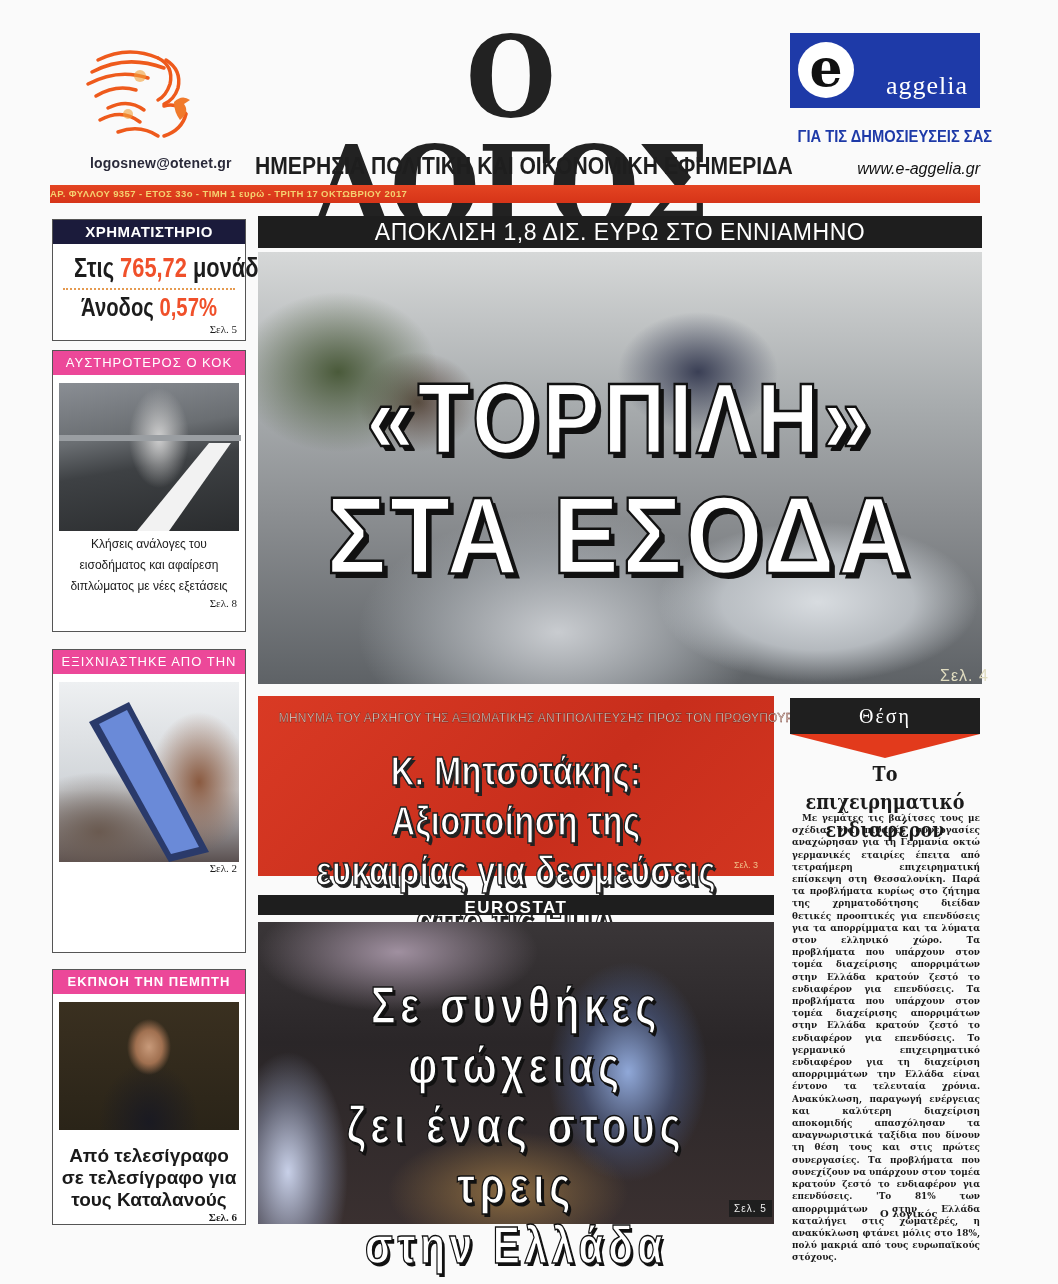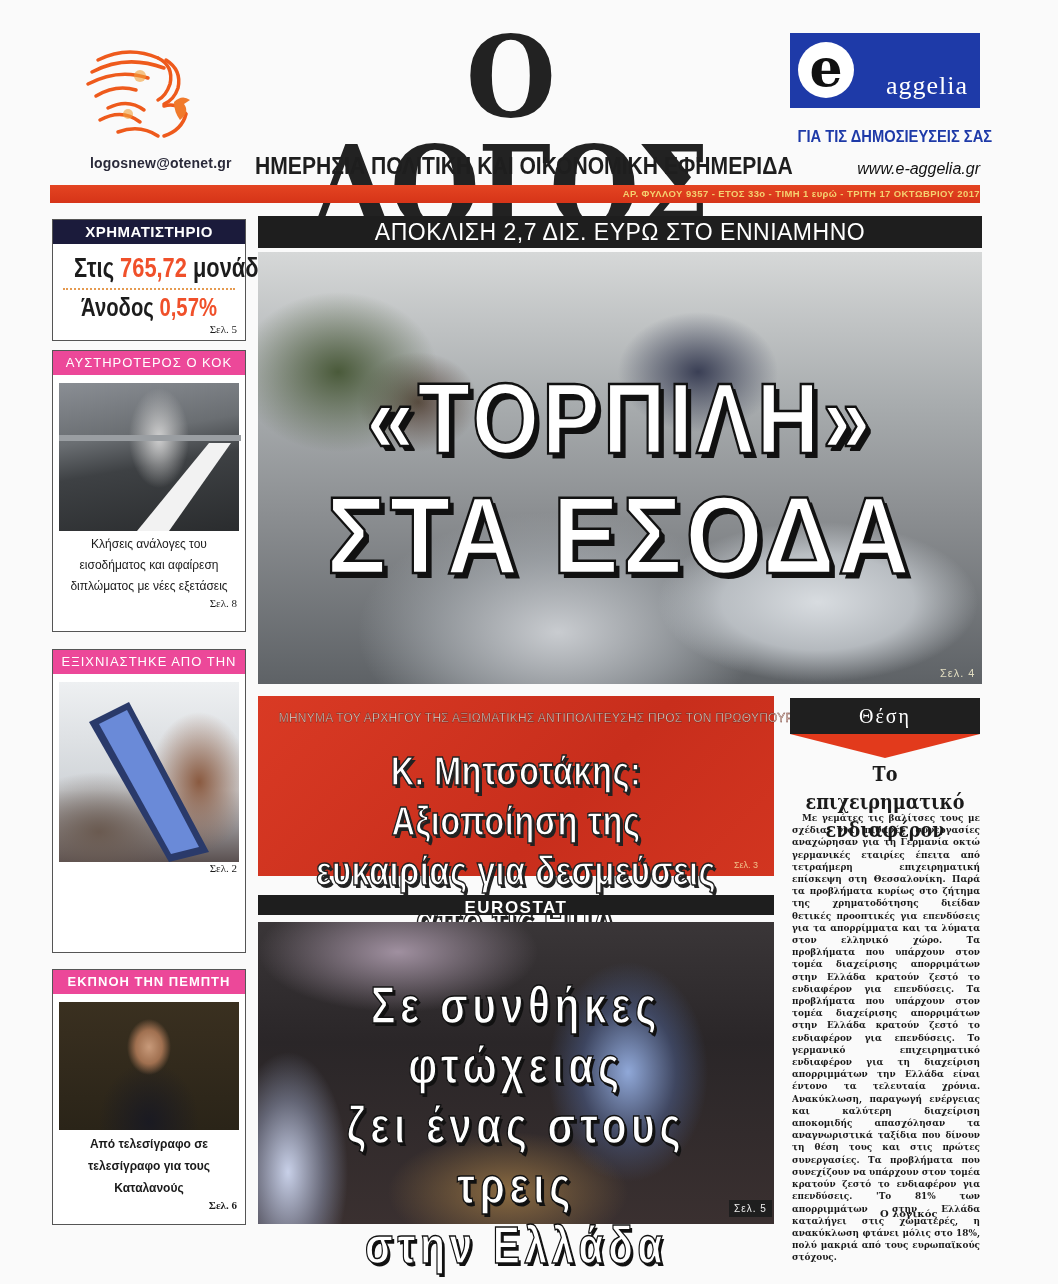--- a/index.html
+++ b/index.html
@@ -12,21 +12,21 @@
   .logo-email { left: 90px; top: 155px; width: 160px; font-size: 14px; font-weight: bold; color: #2a2a3a; letter-spacing: 0.2px; }
   .title { left: 255px; top: 22px; width: 510px; height: 110px; font-family: "DejaVu Serif", serif; font-weight: bold; font-size: 112px; line-height: 110px; text-align: center; color: #222; letter-spacing: -2px; transform: scaleX(0.92); transform-origin: center; }
   .subtitle { left: 255px; top: 152px; width: 520px; font-family: "Liberation Sans", sans-serif; font-size: 24px; font-weight: bold; color: #1e1e1e; text-align: center; transform: scaleX(0.88); transform-origin: left; white-space: nowrap; }
   .eaggelia-box { left: 790px; top: 33px; width: 190px; height: 75px; background: #1e3aa8; }
   .e-circle { left: 8px; top: 9px; width: 56px; height: 56px; border-radius: 50%; background: #fff; }
   .e-circle span { position: absolute; left: 0; top: 0; width: 56px; height: 56px; line-height: 52px; text-align: center; font-family: "DejaVu Serif", serif; font-weight: bold; font-size: 52px; color: #111; }
   .e-text { left: 68px; top: 38px; font-family: "Liberation Serif", serif; font-size: 26px; color: #fff; letter-spacing: 1px; margin-left: 28px; }
   .eaggelia-tag { left: 790px; top: 128px; width: 190px; text-align: center; font-size: 16px; font-weight: bold; color: #1e3aa8; white-space: nowrap; transform: scaleX(0.92); }
   .eaggelia-url { left: 790px; top: 160px; width: 190px; text-align: right; font-size: 16px; font-style: italic; color: #111; }
   .redbar { left: 50px; top: 185px; width: 930px; height: 18px; background: linear-gradient(#e44422, #d63418); }
-  .redbar span { display: block; text-align: right; color: #f4d070; font-size: 9.5px; font-weight: bold; line-height: 18px; letter-spacing: 0.4px; padding-left: 30px; }
+  .redbar span { display: block; text-align: left; color: #f4d070; font-size: 9.5px; font-weight: bold; line-height: 18px; letter-spacing: 0.4px; }
 
   
   .side-box { border: 1px solid #555; background: #fff; }
   .side-head { background: #ec4899; color: #fff; text-align: center; font-size: 13px; letter-spacing: 1px; height: 24px; line-height: 24px; }
   .xa-head { background: #1b1b3b; font-weight: bold; font-size: 15px; letter-spacing: 0.5px; }
   .xa-line1 { text-align: center; font-family: "Liberation Sans", sans-serif; font-weight: bold; font-size: 28px; color: #1c1c1c; margin-top: 8px; transform: scaleX(0.78); white-space: nowrap; }
   .xa-line1 .hl, .xa-line2 .hl { color: #f0502a; }
   .xa-dotsep { margin: 4px 10px 0 10px; border-top: 2px dotted #e59a50; }
   .xa-line2 { text-align: center; font-weight: bold; font-size: 26px; color: #1c1c1c; margin-top: 2px; transform: scaleX(0.78); }
   .page-ref { text-align: right; font-family: "Liberation Serif", serif; font-size: 11px; padding-right: 8px; color: #1a1a1a; }
@@ -40,21 +40,21 @@
     background:
       radial-gradient(ellipse 160px 80px at 560px 350px, #d8dce0 0%, rgba(200,205,210,0.8) 60%, transparent 100%),
       radial-gradient(ellipse 200px 120px at 300px 380px, #c9ccd0 0%, rgba(170,175,180,0.6) 60%, transparent 100%),
       radial-gradient(ellipse 100px 80px at 80px 120px, #4a5a3a 0%, transparent 100%),
       radial-gradient(ellipse 80px 60px at 440px 120px, #3a3f55 0%, transparent 100%),
       radial-gradient(ellipse 60px 50px at 160px 150px, #5a4a40 0%, transparent 100%),
       linear-gradient(180deg, #d6d8d8 0%, #a8acae 35%, #8c8f92 60%, #5e6266 100%); }
   .big-headline { left: 258px; top: 360px; width: 724px; text-align: center; font-family: "Liberation Sans", sans-serif; font-weight: bold; color: #fff; -webkit-text-stroke: 2.5px #111; text-shadow: 5px 5px 0 #111; letter-spacing: 4px; }
   .bh1 { top: 368px; font-size: 100px; line-height: 100px; transform: scaleX(0.86); }
   .bh2 { top: 480px; font-size: 110px; line-height: 110px; transform: scaleX(0.9); }
-  .lead-pageref { left: 940px; top: 667px; font-size: 11px; color: #e0dcc0; letter-spacing: 1px; }
+  .lead-pageref { left: 940px; top: 667px; font-size: 16px; color: #e0dcc0; letter-spacing: 1px; }
 
   .red-box { left: 258px; top: 696px; width: 516px; height: 180px; background: linear-gradient(135deg, #d93a24, #c82e1c 60%, #d23520); }
   .red-kicker { left: 0; top: 14px; width: 516px; text-align: center; font-size: 13px; color: #f1e1d8; -webkit-text-stroke: 0.4px #5a1a10; letter-spacing: 0.3px; transform: scaleX(0.92); white-space: nowrap; }
   .red-title { left: 0; top: 50px; width: 516px; text-align: center; font-size: 40px; font-weight: bold; line-height: 50px; color: #fff; -webkit-text-stroke: 1.5px #222; text-shadow: 3px 3px 0 #222; transform: scaleX(0.82); letter-spacing: 0.5px; }
   .red-pageref { left: 476px; top: 164px; font-size: 9px; color: #f1c18a; }
 
   .eurostat-head { left: 258px; top: 895px; width: 516px; height: 20px; font-size: 17px; line-height: 26px; letter-spacing: 1.5px; font-weight: bold; }
   .euro-photo { left: 258px; top: 922px; width: 516px; height: 302px; overflow: hidden;
     background:
       radial-gradient(ellipse 60px 120px at 30px 250px, #c8d0e8 0%, rgba(150,160,190,0.5) 60%, transparent 100%),
@@ -146,25 +146,25 @@
       <polygon points="30,40 70,20 150,170 110,180" fill="#2a3a6a"></polygon>
       <polygon points="40,42 68,28 140,165 112,172" fill="#6a8ad8"></polygon>
     </svg>
   </div>
   <div class="page-ref">Σελ. 2</div>
 </div>
 
 <div class="abs side-box" style="left:52px; top:969px; width:194px; height:256px;font-weight:bold;">
   <div class="side-head">ΕΚΠΝΟΗ ΤΗΝ ΠΕΜΠΤΗ</div>
   <div class="side-photo" style="height:128px; background: radial-gradient(ellipse 22px 28px at 90px 45px, #c89a7a 0%, #a07050 60%, transparent 100%), radial-gradient(ellipse 50px 60px at 90px 120px, #1a1a22 0%, transparent 100%), linear-gradient(180deg, #3a3020 0%, #2a2418 100%);"></div>
-  <div class="side-caption" style="font-size:12px; line-height:22px;">Από τελεσίγραφο σε τελεσίγραφο για τους Καταλανούς</div>
+  <div class="side-caption" style="font-size:19px; line-height:22px;margin-top:12px;">Από τελεσίγραφο σε τελεσίγραφο για τους Καταλανούς</div>
   <div class="page-ref">Σελ. 6</div>
 </div>
 
-<div class="abs black-bar lead-head">ΑΠΟΚΛΙΣΗ 2,7 ΔΙΣ. ΕΥΡΩ ΣΤΟ ΕΝΝΙΑΜΗΝΟ</div>
+<div class="abs black-bar lead-head">ΑΠΟΚΛΙΣΗ 1,8 ΔΙΣ. ΕΥΡΩ ΣΤΟ ΕΝΝΙΑΜΗΝΟ</div>
 <div class="abs lead-photo"></div>
 <div class="abs big-headline bh1">«ΤΟΡΠΙΛΗ»</div>
 <div class="abs big-headline bh2">ΣΤΑ ΕΣΟΔΑ</div>
 <div class="abs lead-pageref">Σελ. 4</div>
 
 <div class="abs red-box">
   <div class="abs red-kicker">ΜΗΝΥΜΑ ΤΟΥ ΑΡΧΗΓΟΥ ΤΗΣ ΑΞΙΩΜΑΤΙΚΗΣ ΑΝΤΙΠΟΛΙΤΕΥΣΗΣ ΠΡΟΣ ΤΟΝ ΠΡΩΘΥΠΟΥΡΓΟ</div>
   <div class="abs red-title">
     <div>Κ. Μητσοτάκης: Αξιοποίηση της</div>
     <div>ευκαιρίας για δεσμεύσεις από τις ΗΠΑ</div>

